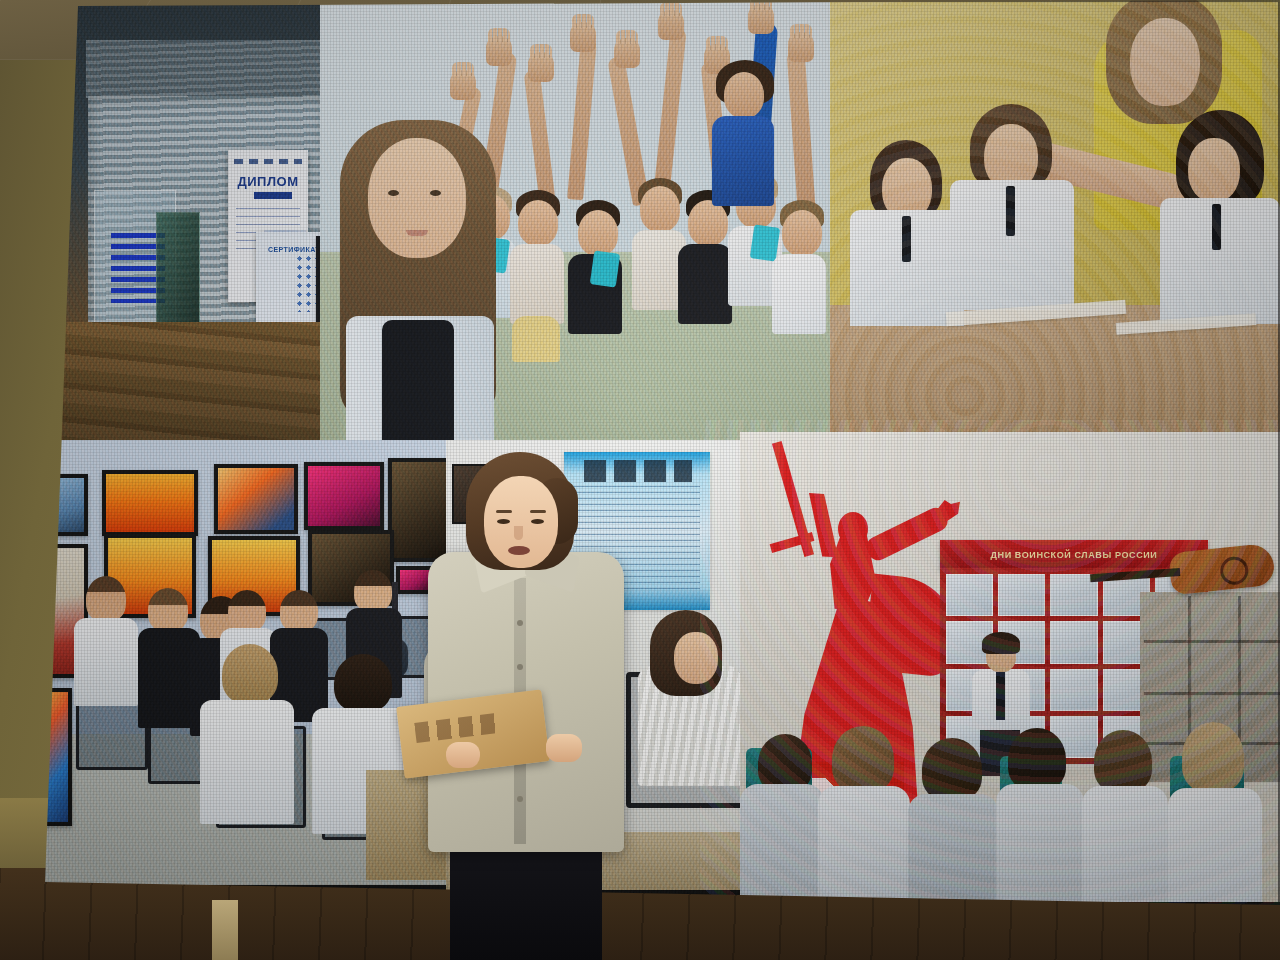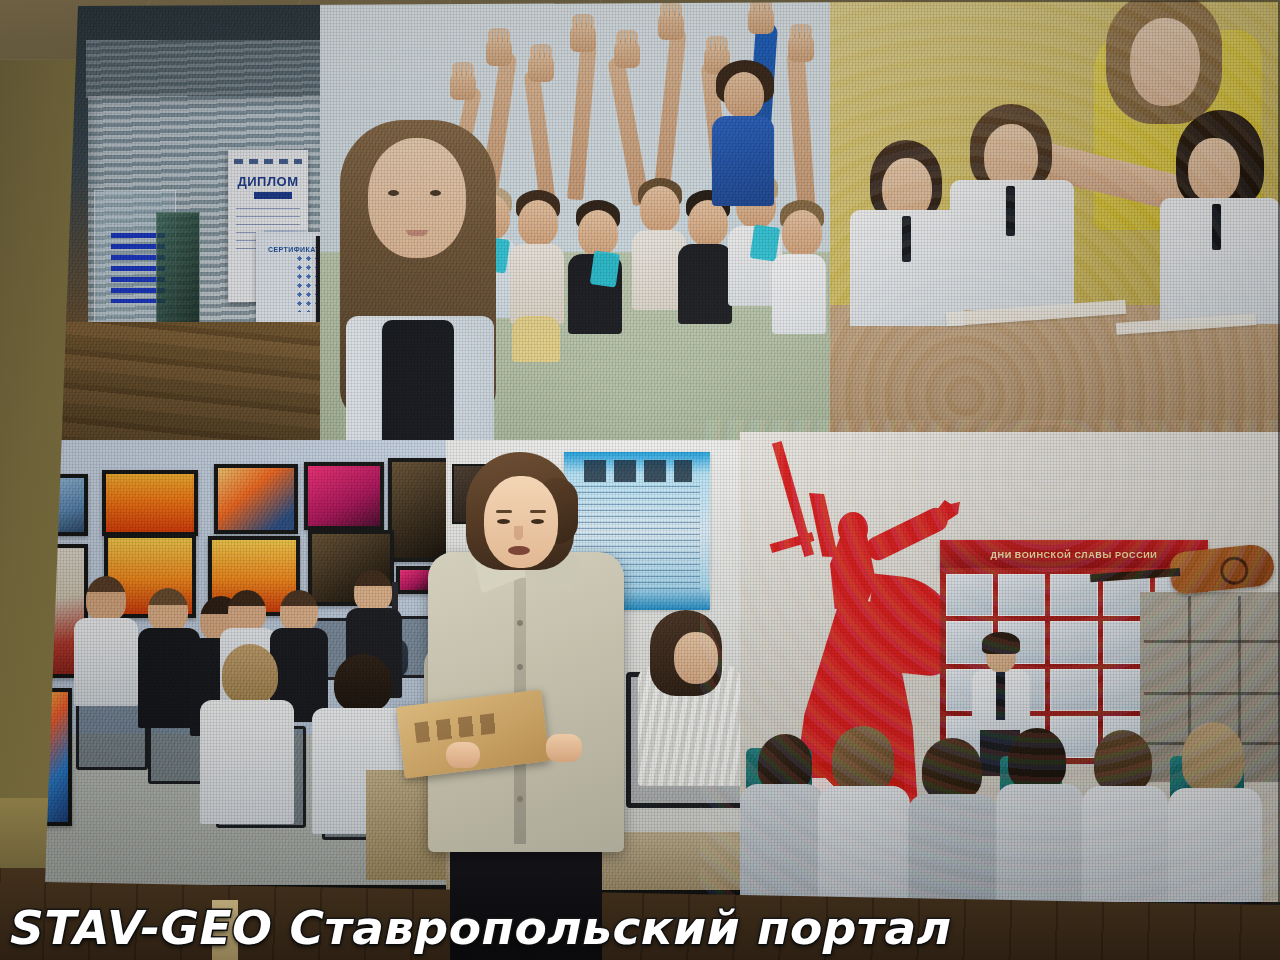--- a/index.html
+++ b/index.html
@@ -664,15 +664,14 @@
       <div class="pr-nose"></div>
       <div class="pr-mouth"></div>
     </div>
     <div class="clipboard">
       <div class="clip-scribble"></div>
     </div>
     <div class="pr-hand-l"></div>
     <div class="pr-hand-r"></div>
   </div>
 
-  <div id="watermark">STAV-GEO Ставропольский портал</div>
 
 </div>
 
 </body></html>

